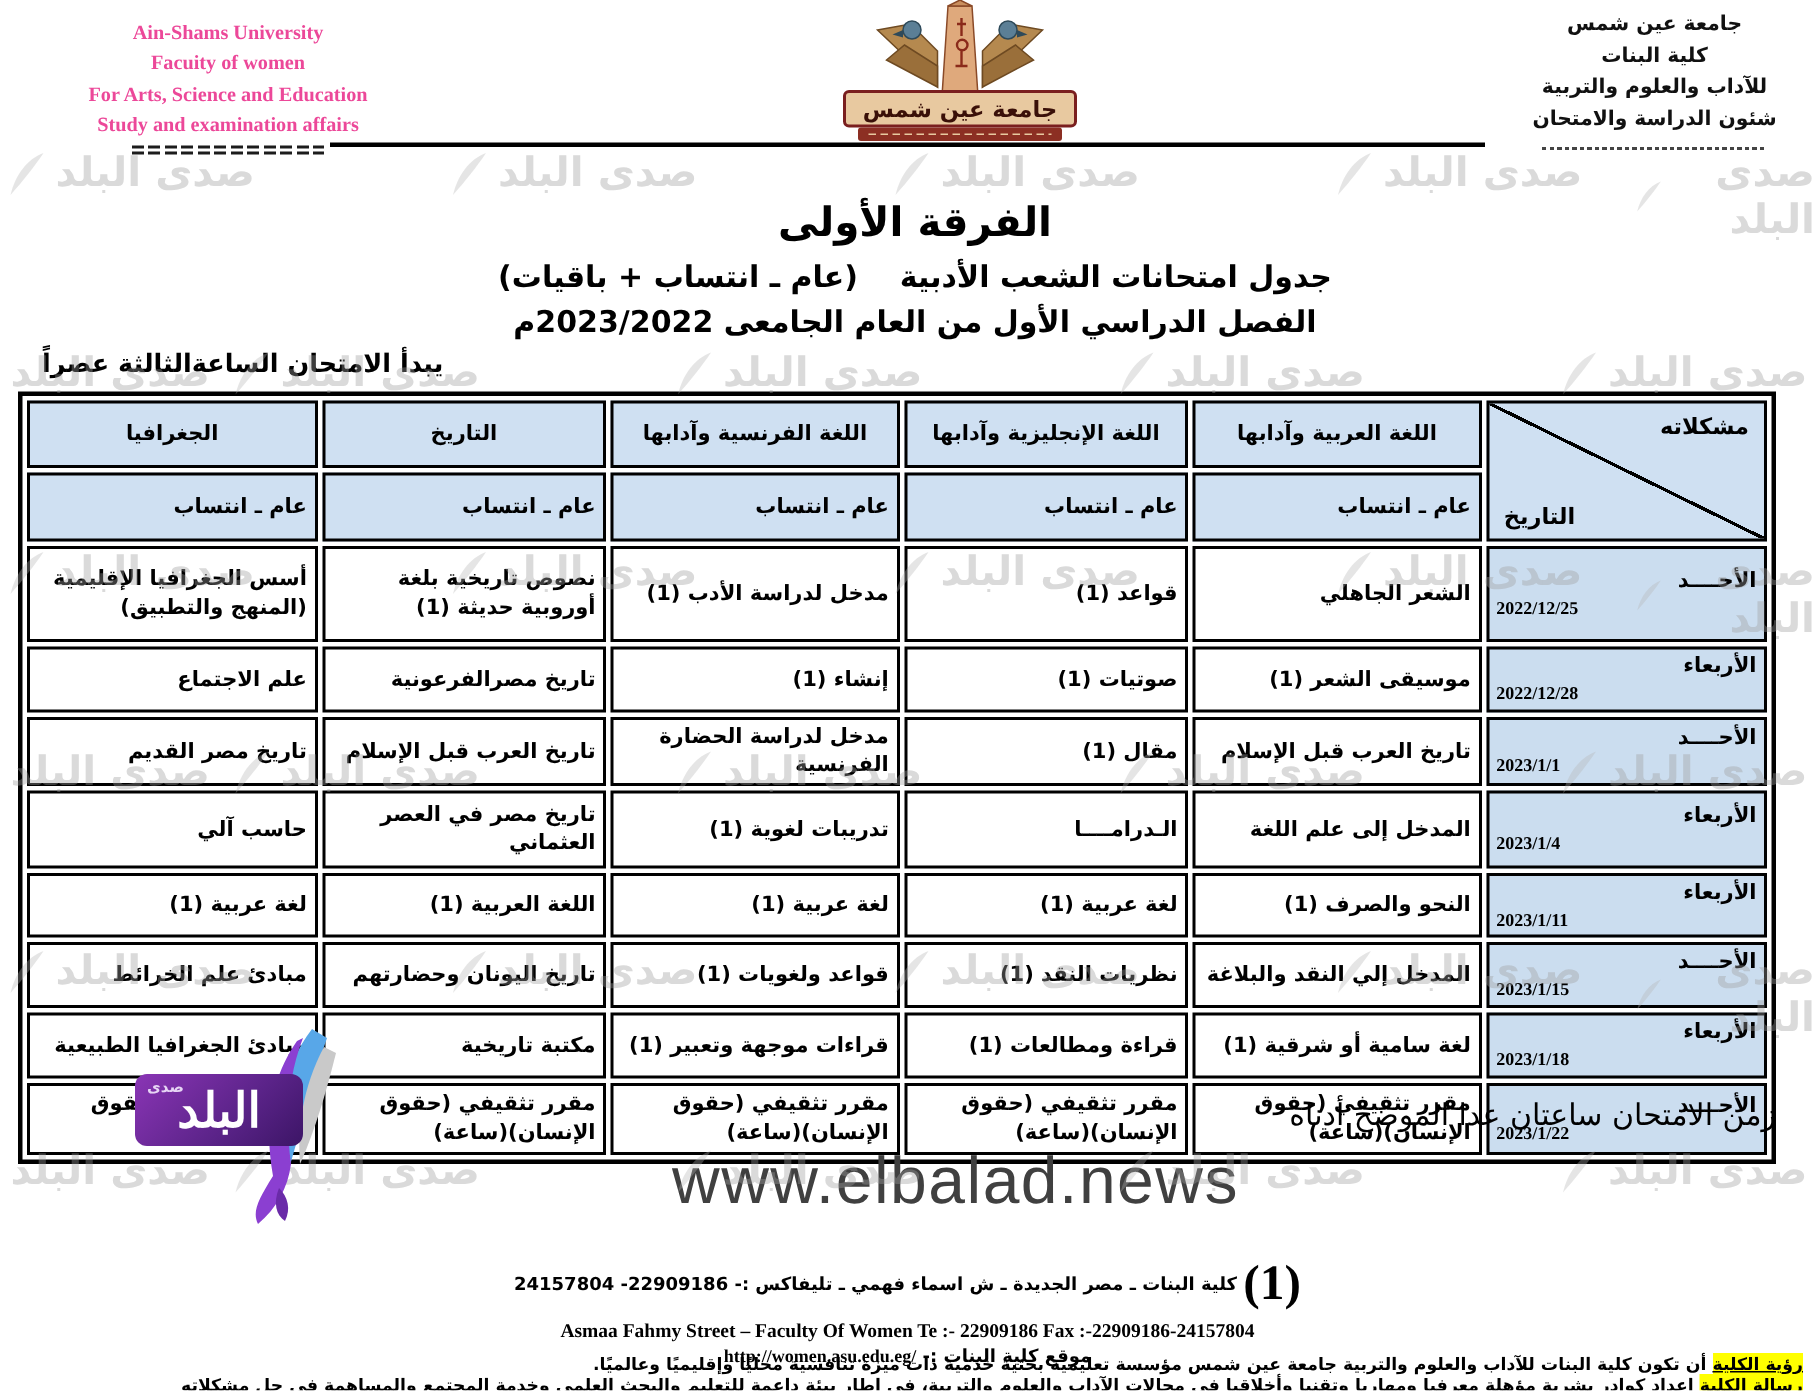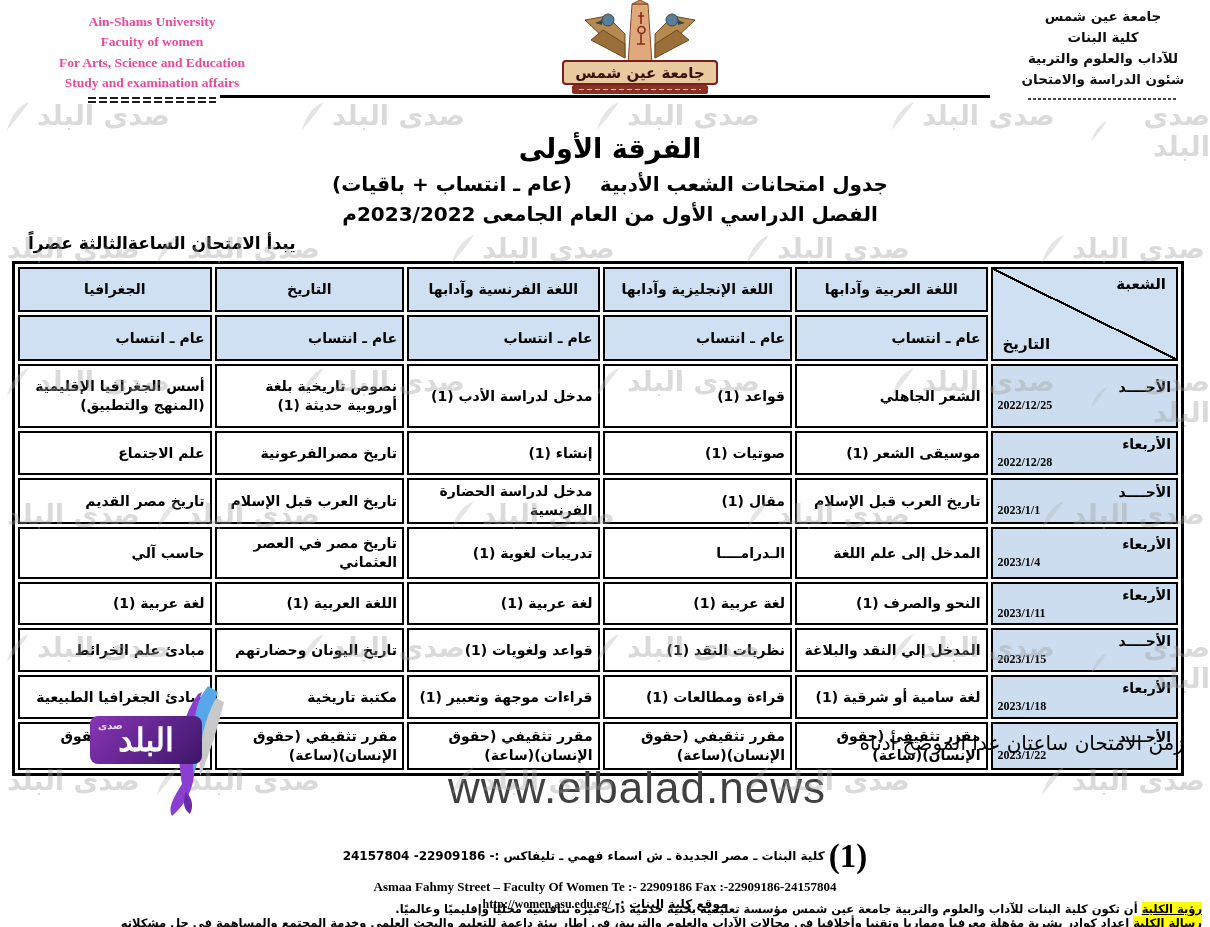--- a/index.html
+++ b/index.html
@@ -141,21 +141,21 @@
         <col style="width:186px">
         <col style="width:191px">
         <col style="width:188px">
         <col style="width:191px">
         <col style="width:188px">
         <col style="width:192px">
       </colgroup>
       <tbody>
         <tr style="height:45px">
           <td class="corner-cell" rowspan="2">
-             <span class="corner-top">الشعبة</span>
+             <span class="corner-top">مشكلاته</span>
              <span class="corner-bottom">التاريخ</span>
            </td>
           <th class="hdr-cell">اللغة العربية وآدابها</th>
           <th class="hdr-cell">اللغة الإنجليزية وآدابها</th>
           <th class="hdr-cell">اللغة الفرنسية وآدابها</th>
           <th class="hdr-cell">التاريخ</th>
           <th class="hdr-cell">الجغرافيا</th>
         </tr>
         <tr style="height:46px">
           <td class="sub-cell">عام ـ انتساب</td>

